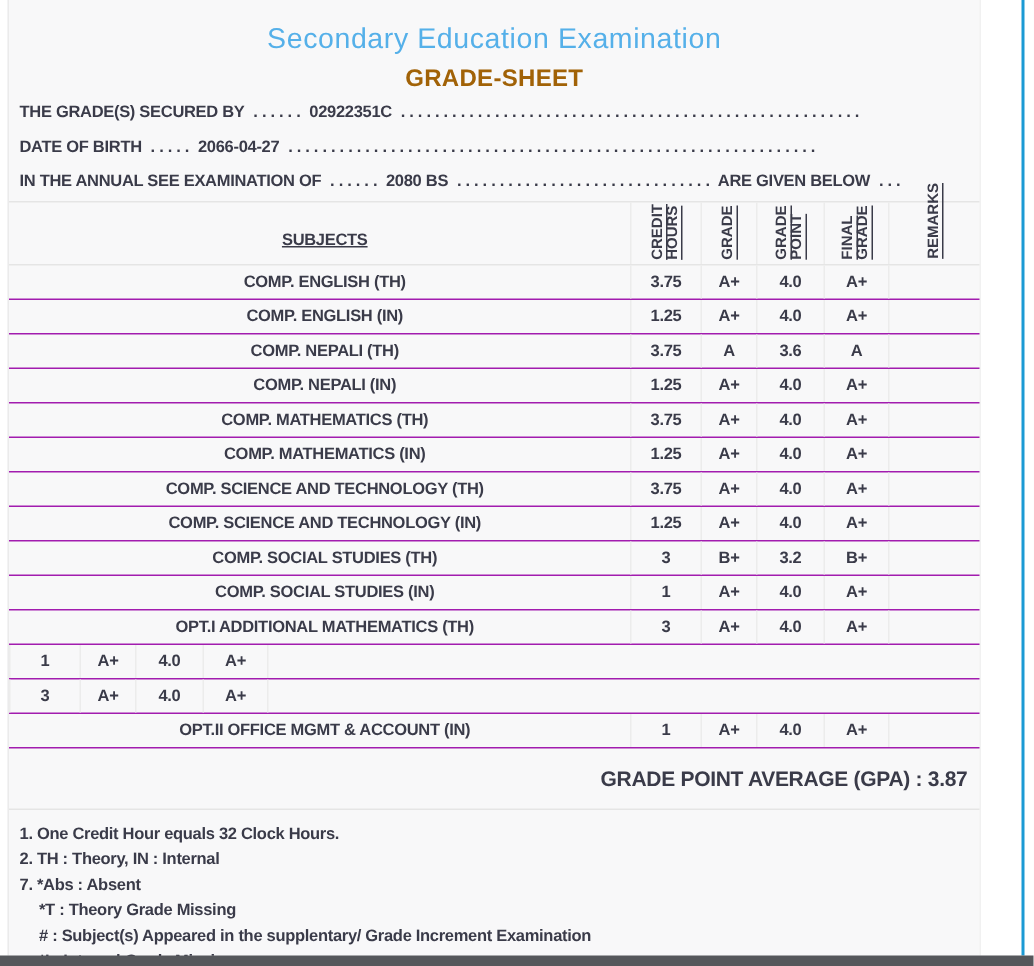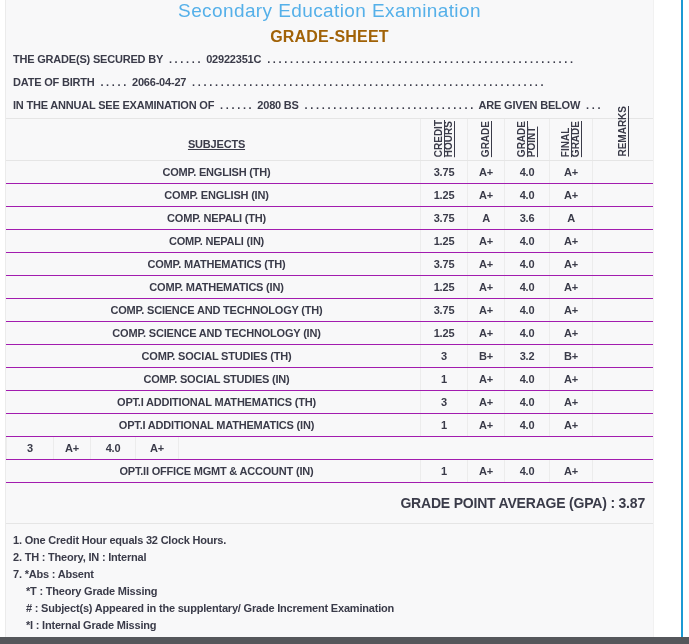--- a/index.html
+++ b/index.html
@@ -1,21 +1,21 @@
 <!DOCTYPE html>
 <html><head>
 <meta charset="utf-8">
 <style>
   * { margin:0; padding:0; box-sizing:border-box; }
   html,body { width:689px; height:644px; background:#ffffff; overflow:hidden;
     font-family:"Liberation Sans","DejaVu Sans",sans-serif; }
   .page { position:absolute; left:5px; top:0; width:649px; height:637px;
     background:#f8f8f9; border-left:1px solid #ebebeb; border-right:1px solid #f1f1f1;
     color:#3a3b49; }
-  .title { padding-top:0; text-align:center; font-size:19px; line-height:21px;
+  .title { padding-top:16px; text-align:center; font-size:19px; line-height:21px;
     color:#55b0e9; letter-spacing:0.4px; }
   .subtitle { margin-top:9px; text-align:center; font-size:16px; line-height:13px;
     font-weight:700; color:#a16207; letter-spacing:0.2px; }
   .info { margin-top:5px; }
   .info-line { height:23px; line-height:23px; padding-left:7px; font-size:11px;
     font-weight:700; letter-spacing:-0.2px; white-space:nowrap; overflow:hidden; }
   .info-line span { margin-right:3px; }
   .grades-table { margin-top:1px; }
   .thead { display:flex; height:43px; border-top:1px solid #e5e5e5;
     border-bottom:1px solid #e5e5e5;text-decoration:underline; }
@@ -183,21 +183,20 @@
     </div>
     <div class="trow">
       <div class="cell cell-subj">OPT.I ADDITIONAL MATHEMATICS (TH)</div>
       <div class="cell cell-ch">3</div>
       <div class="cell cell-g">A+</div>
       <div class="cell cell-gp">4.0</div>
       <div class="cell cell-fg">A+</div>
       <div class="cell cell-rem"></div>
     </div>
     <div class="trow">
-      <div class="cell cell-subj">OPT.I ADDITIONAL MATHEMATICS (IN)</div>
       <div class="cell cell-ch">1</div>
       <div class="cell cell-g">A+</div>
       <div class="cell cell-gp">4.0</div>
       <div class="cell cell-fg">A+</div>
       <div class="cell cell-rem"></div>
     </div>
     <div class="trow">
       <div class="cell cell-ch">3</div>
       <div class="cell cell-g">A+</div>
       <div class="cell cell-gp">4.0</div>

